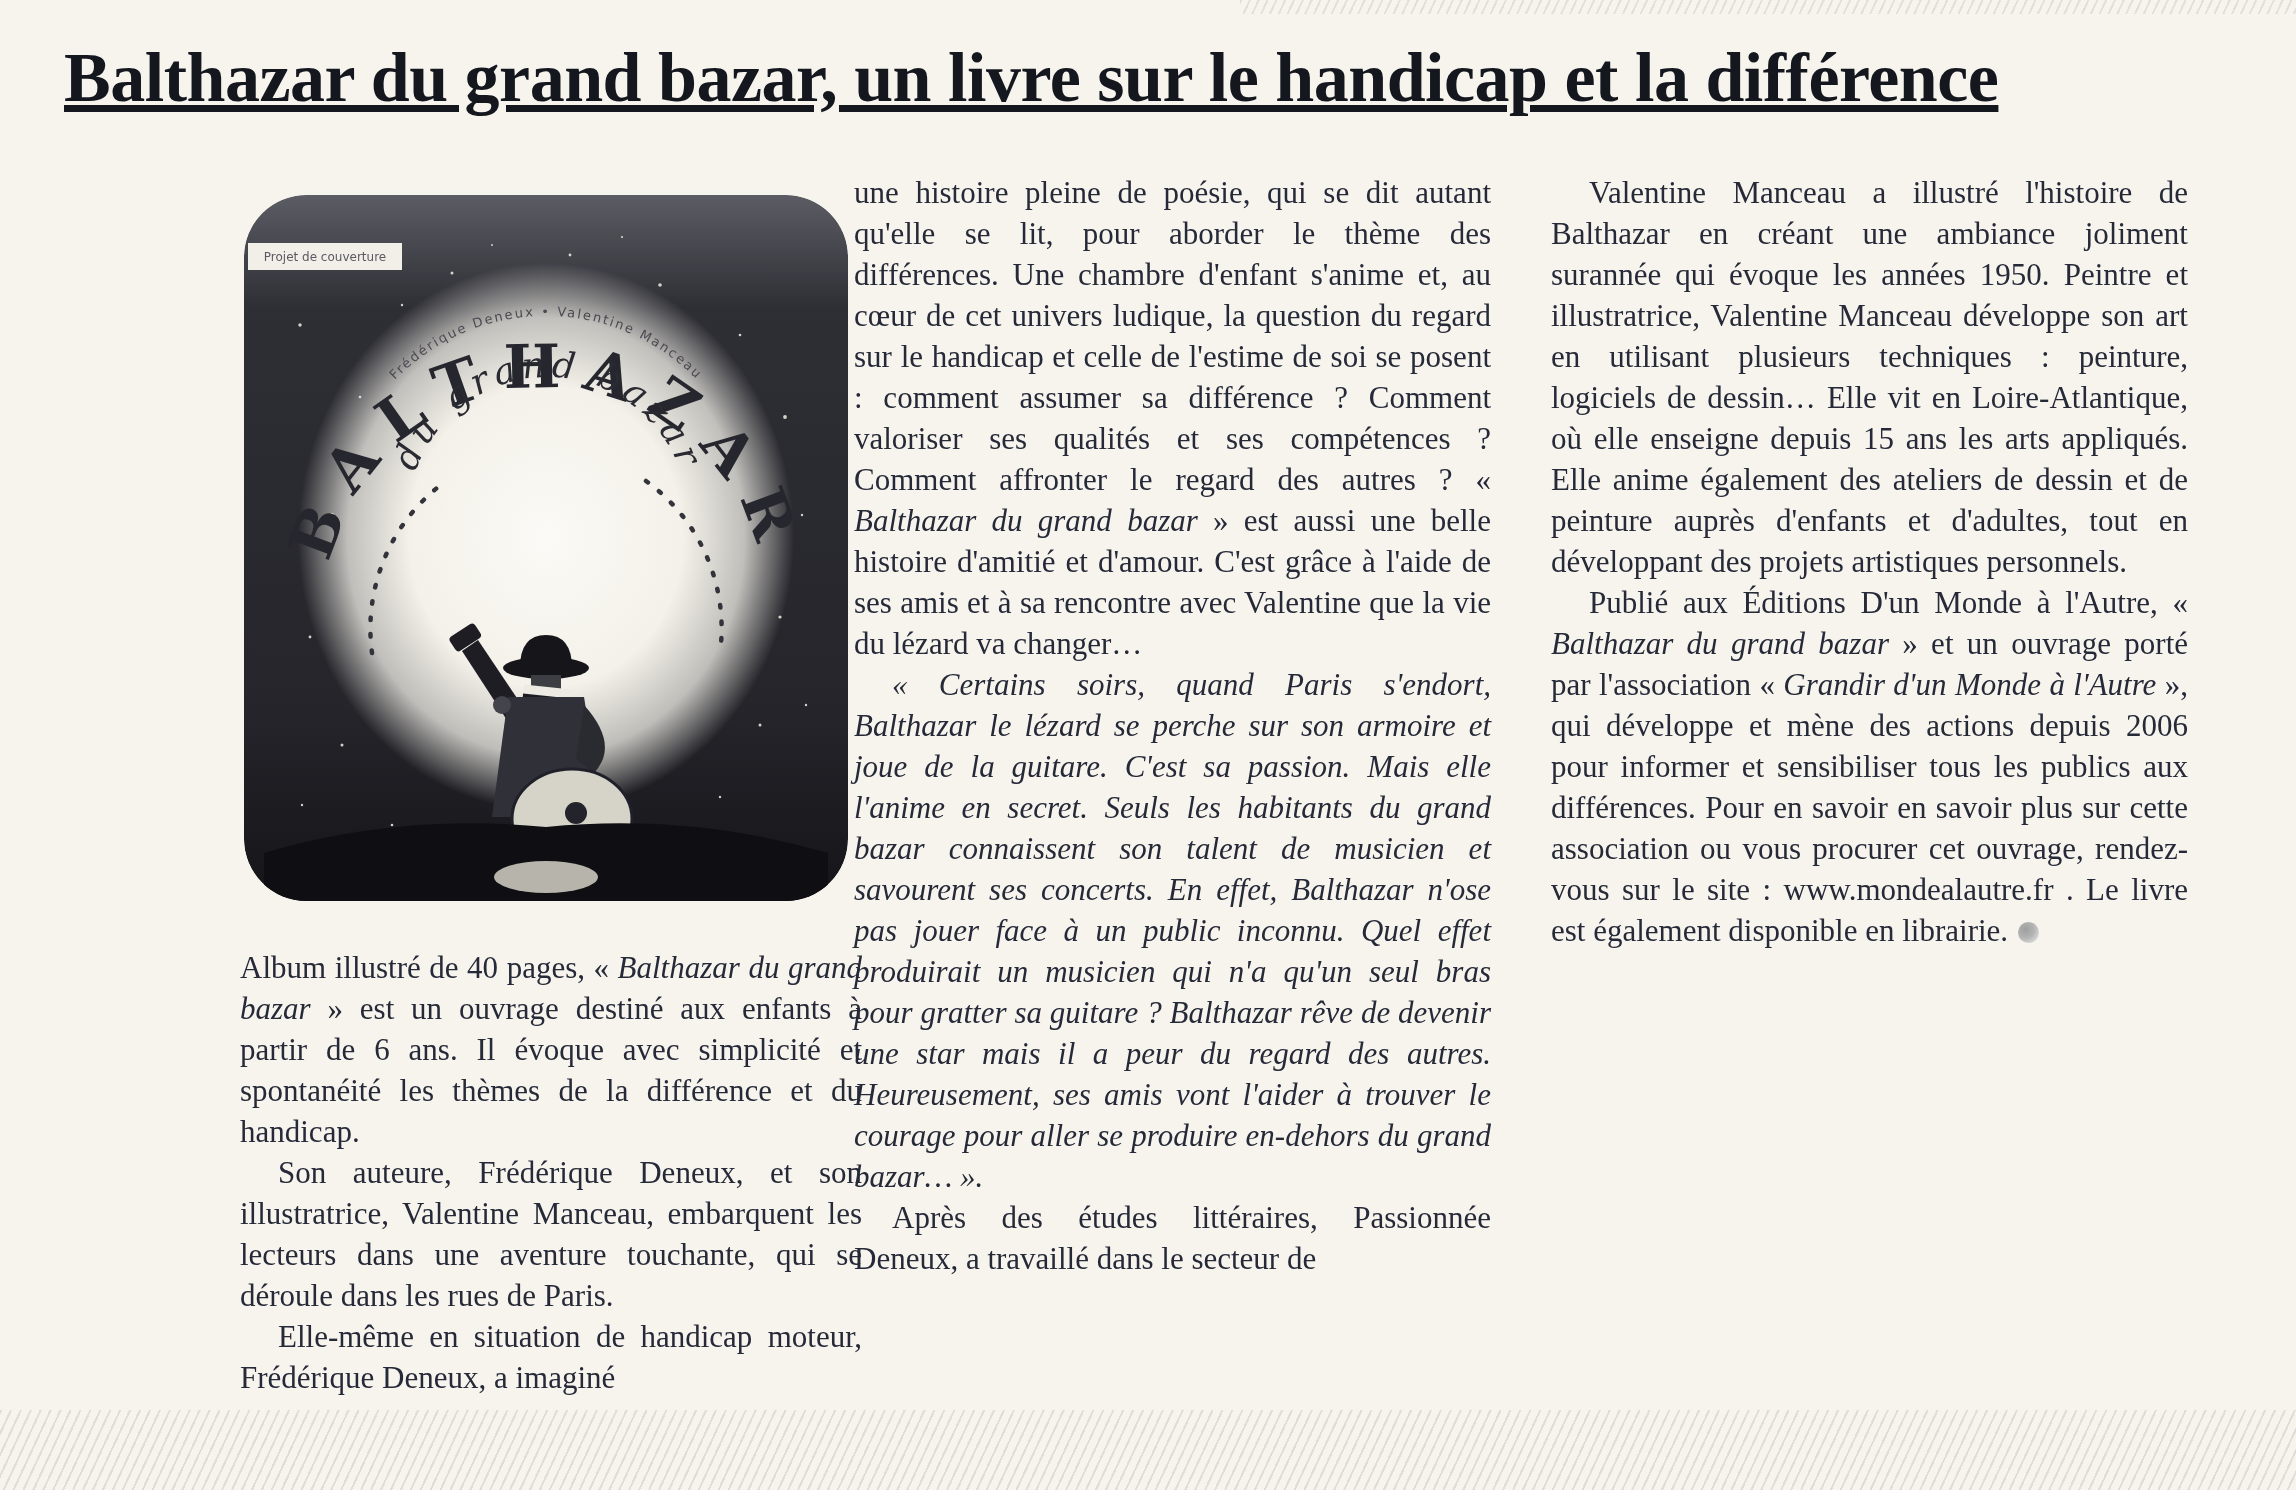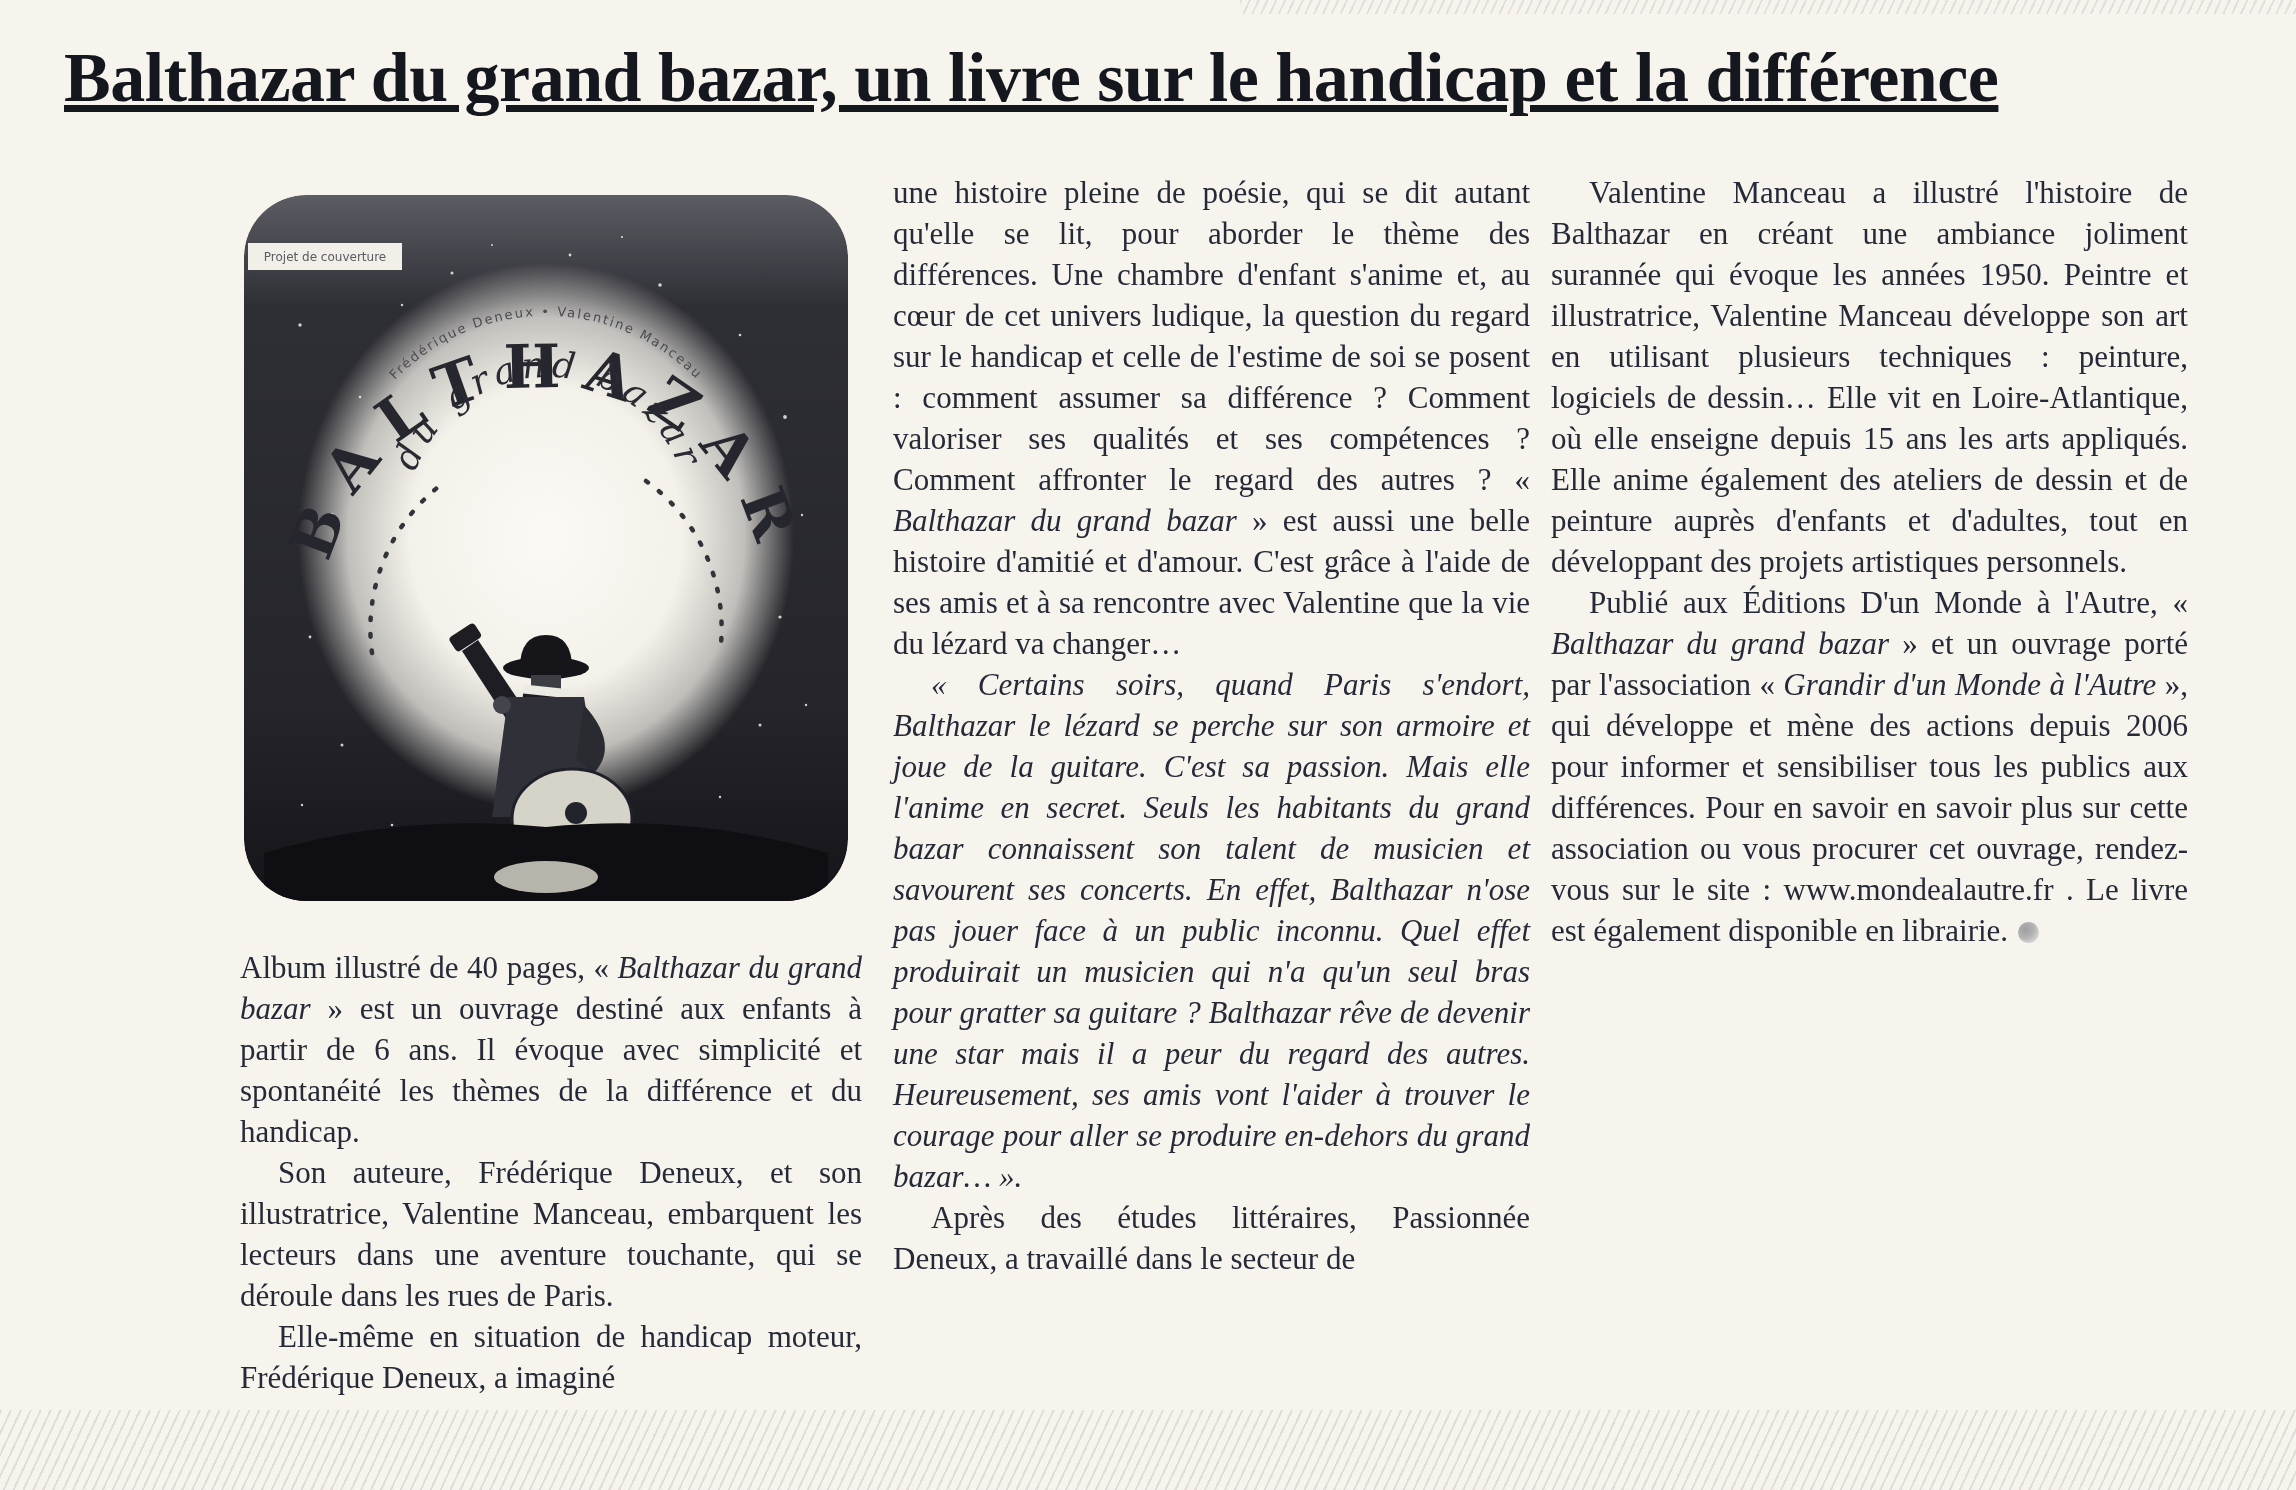--- a/index.html
+++ b/index.html
@@ -21,21 +21,21 @@
     left:1240px;top:0;width:1056px;height:14px;
     background:repeating-linear-gradient(115deg, rgba(104,104,112,0.14) 0 2px, rgba(104,104,112,0) 2px 8px);
   }
   .headline{
     position:absolute;left:64px;top:38px;margin:0;
     font-size:70px;font-weight:700;letter-spacing:-0.5px;
     white-space:nowrap;color:#15171f;text-decoration:underline;
   }
   .col{position:absolute;}
   .col1{left:240px;top:185px;width:622px;}
-  .col2{left:893px;top:172px;width:637px;}
+  .col2{left:854px;top:172px;width:637px;}
   .col3{left:1551px;top:172px;width:637px;}
   .para{
     font-size:31px;line-height:41px;margin:0;
     text-align:justify;
   }
   .para.indent{text-indent:38px;}
   .caption{margin-top:38px;}
   .cover{width:612px;height:724px;}
   .endmark{
     display:inline-block;width:21px;height:21px;margin-left:10px;

